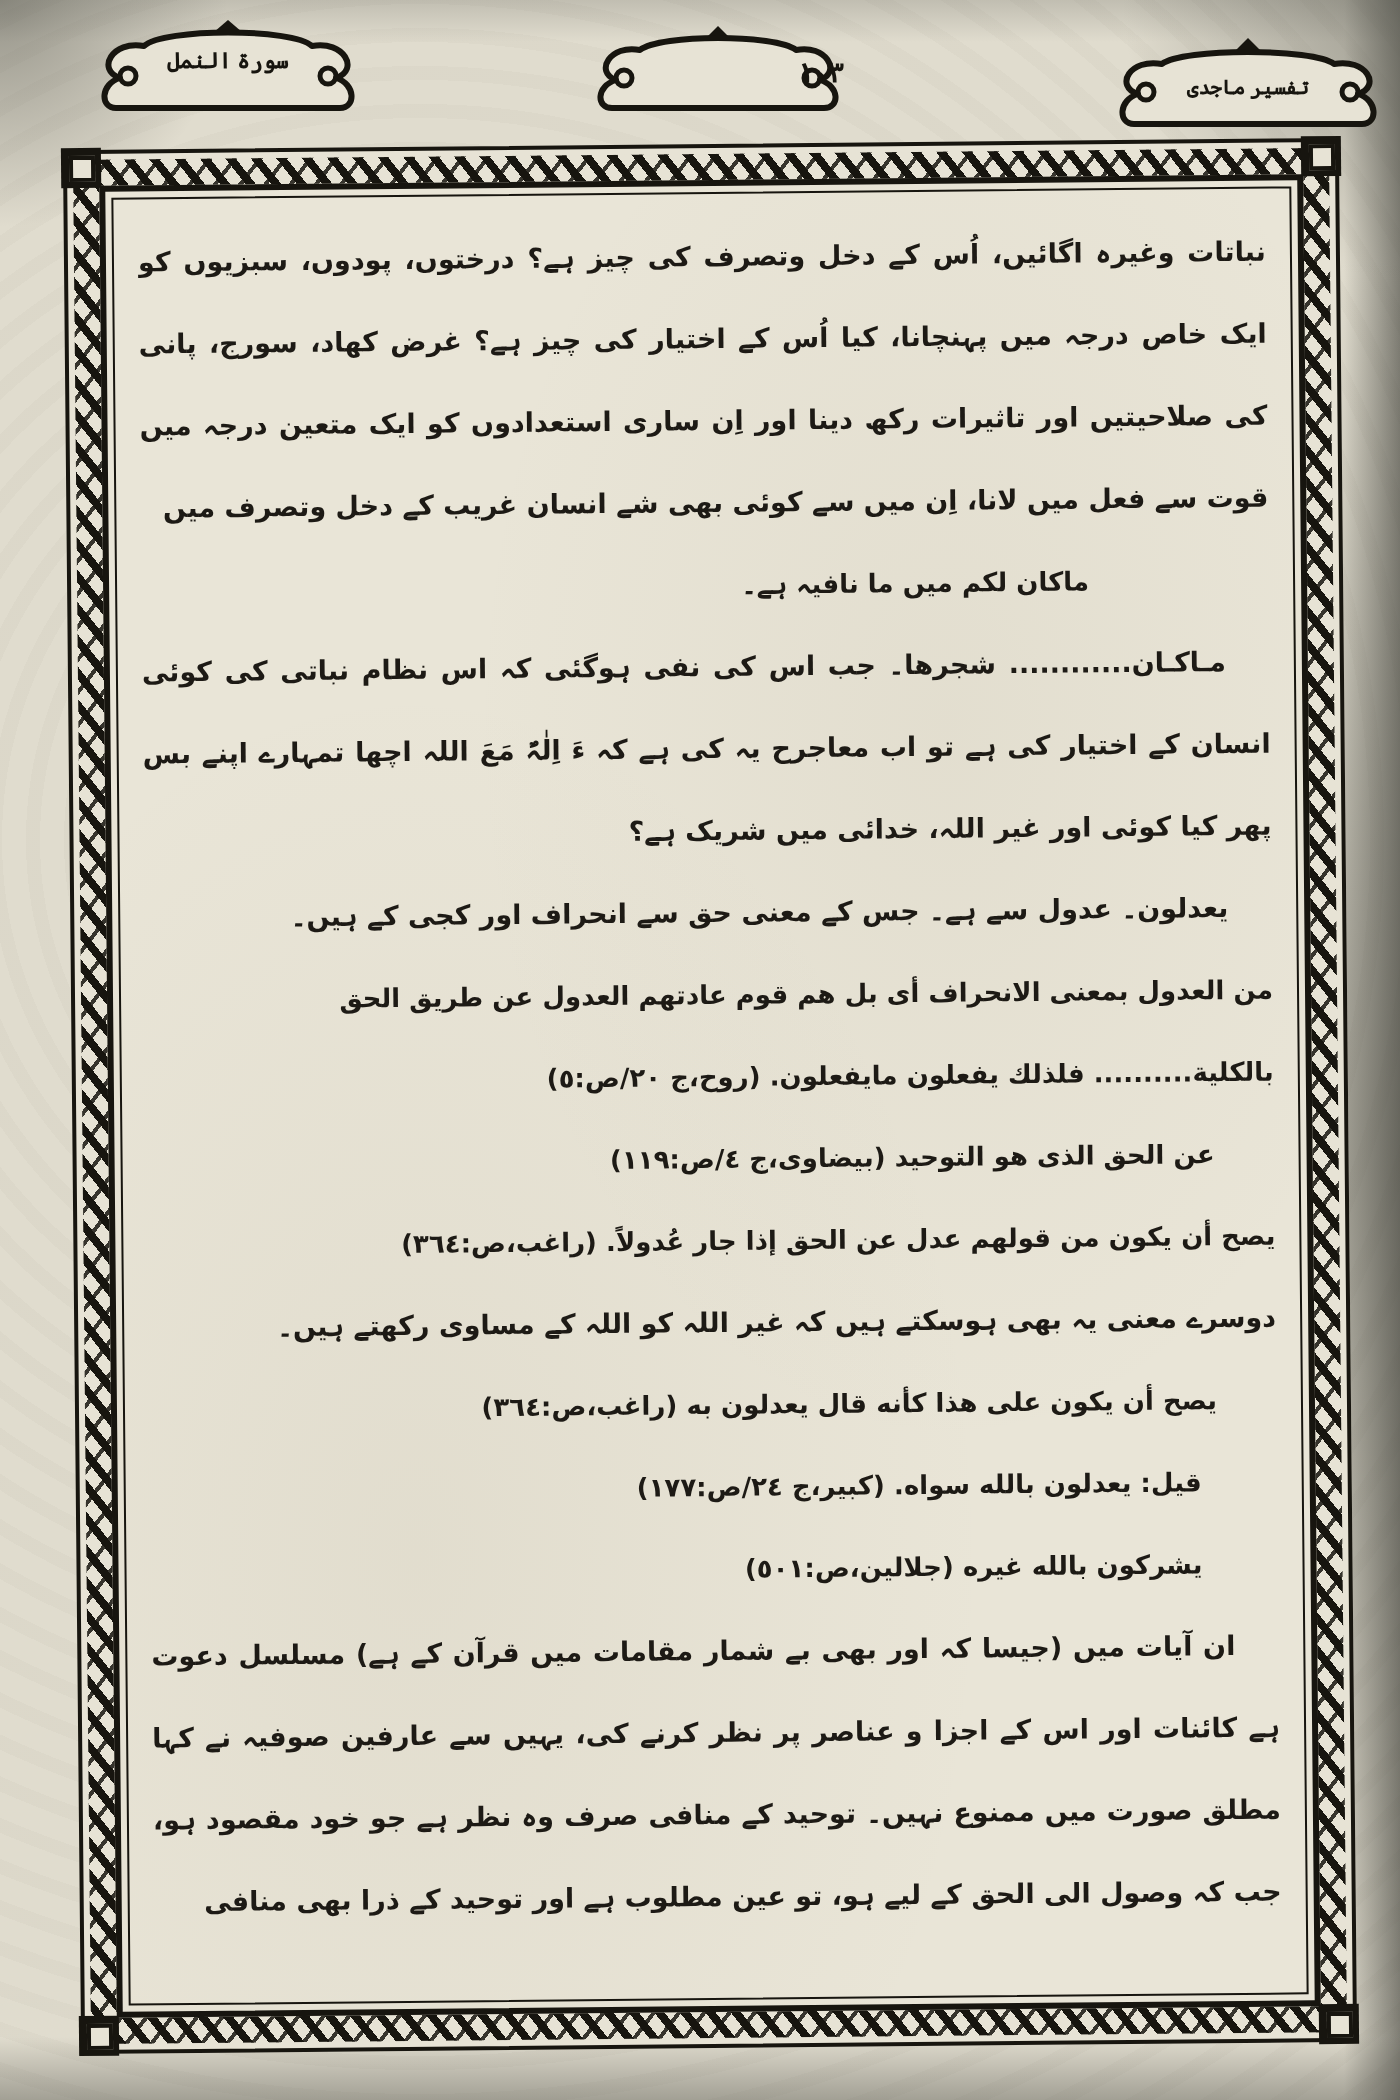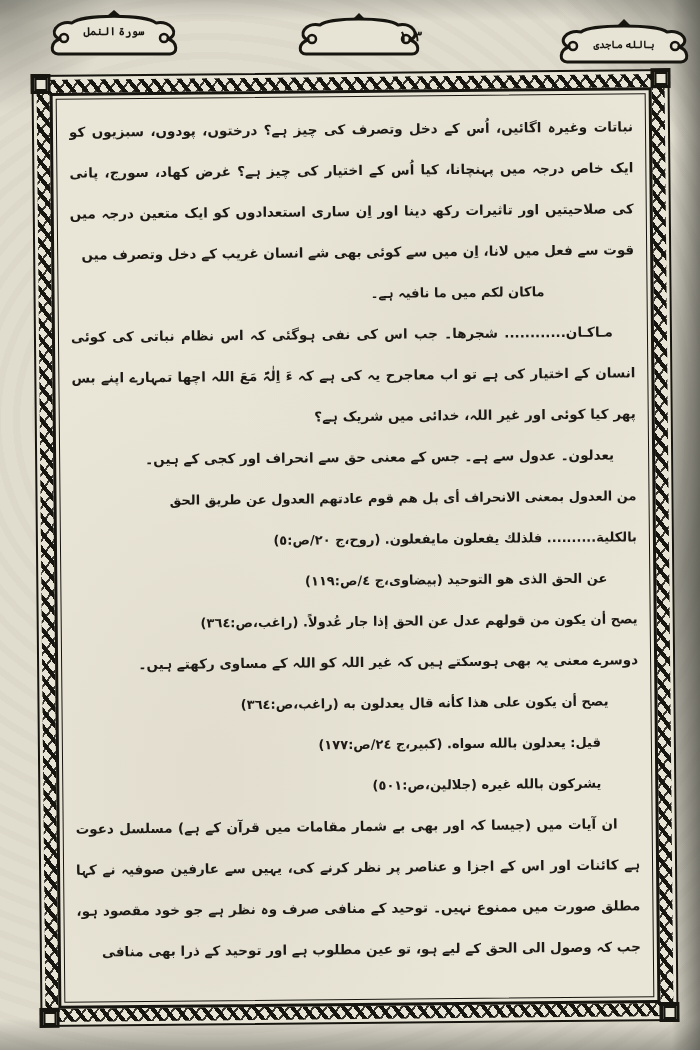--- a/index.html
+++ b/index.html
@@ -121,21 +121,21 @@
     <div class="clabel">۱۰۳</div>
   </div>
 
   <div class="cartouche c-right">
     <svg viewBox="0 0 136 54" width="136" height="54">
       <path d="M68 1 l6 6 -6 5 -6 -5 z" fill="#17150f"></path>
       <path d="M11 44 C3 44 3 32 13 29 C1 25 9 11 25 14 C35 6 101 6 111 14 C127 11 135 25 123 29 C133 32 133 44 125 44 Z" fill="#e7e3d5" stroke="#17150f" stroke-width="3" stroke-linejoin="round"></path>
       <circle cx="17" cy="28" r="4" fill="none" stroke="#17150f" stroke-width="2.5"></circle>
       <circle cx="119" cy="28" r="4" fill="none" stroke="#17150f" stroke-width="2.5"></circle>
     </svg>
-    <div class="clabel">بالله ماجدى</div>
+    <div class="clabel">تفسير ماجدى</div>
   </div>
 
   <div class="ghost g1"></div>
   <div class="ghost g2"></div>
   <div class="ghost g3"></div>
 
   <div class="frame">
     <div class="corner tl"></div>
     <div class="corner tr"></div>
     <div class="corner bl"></div>

